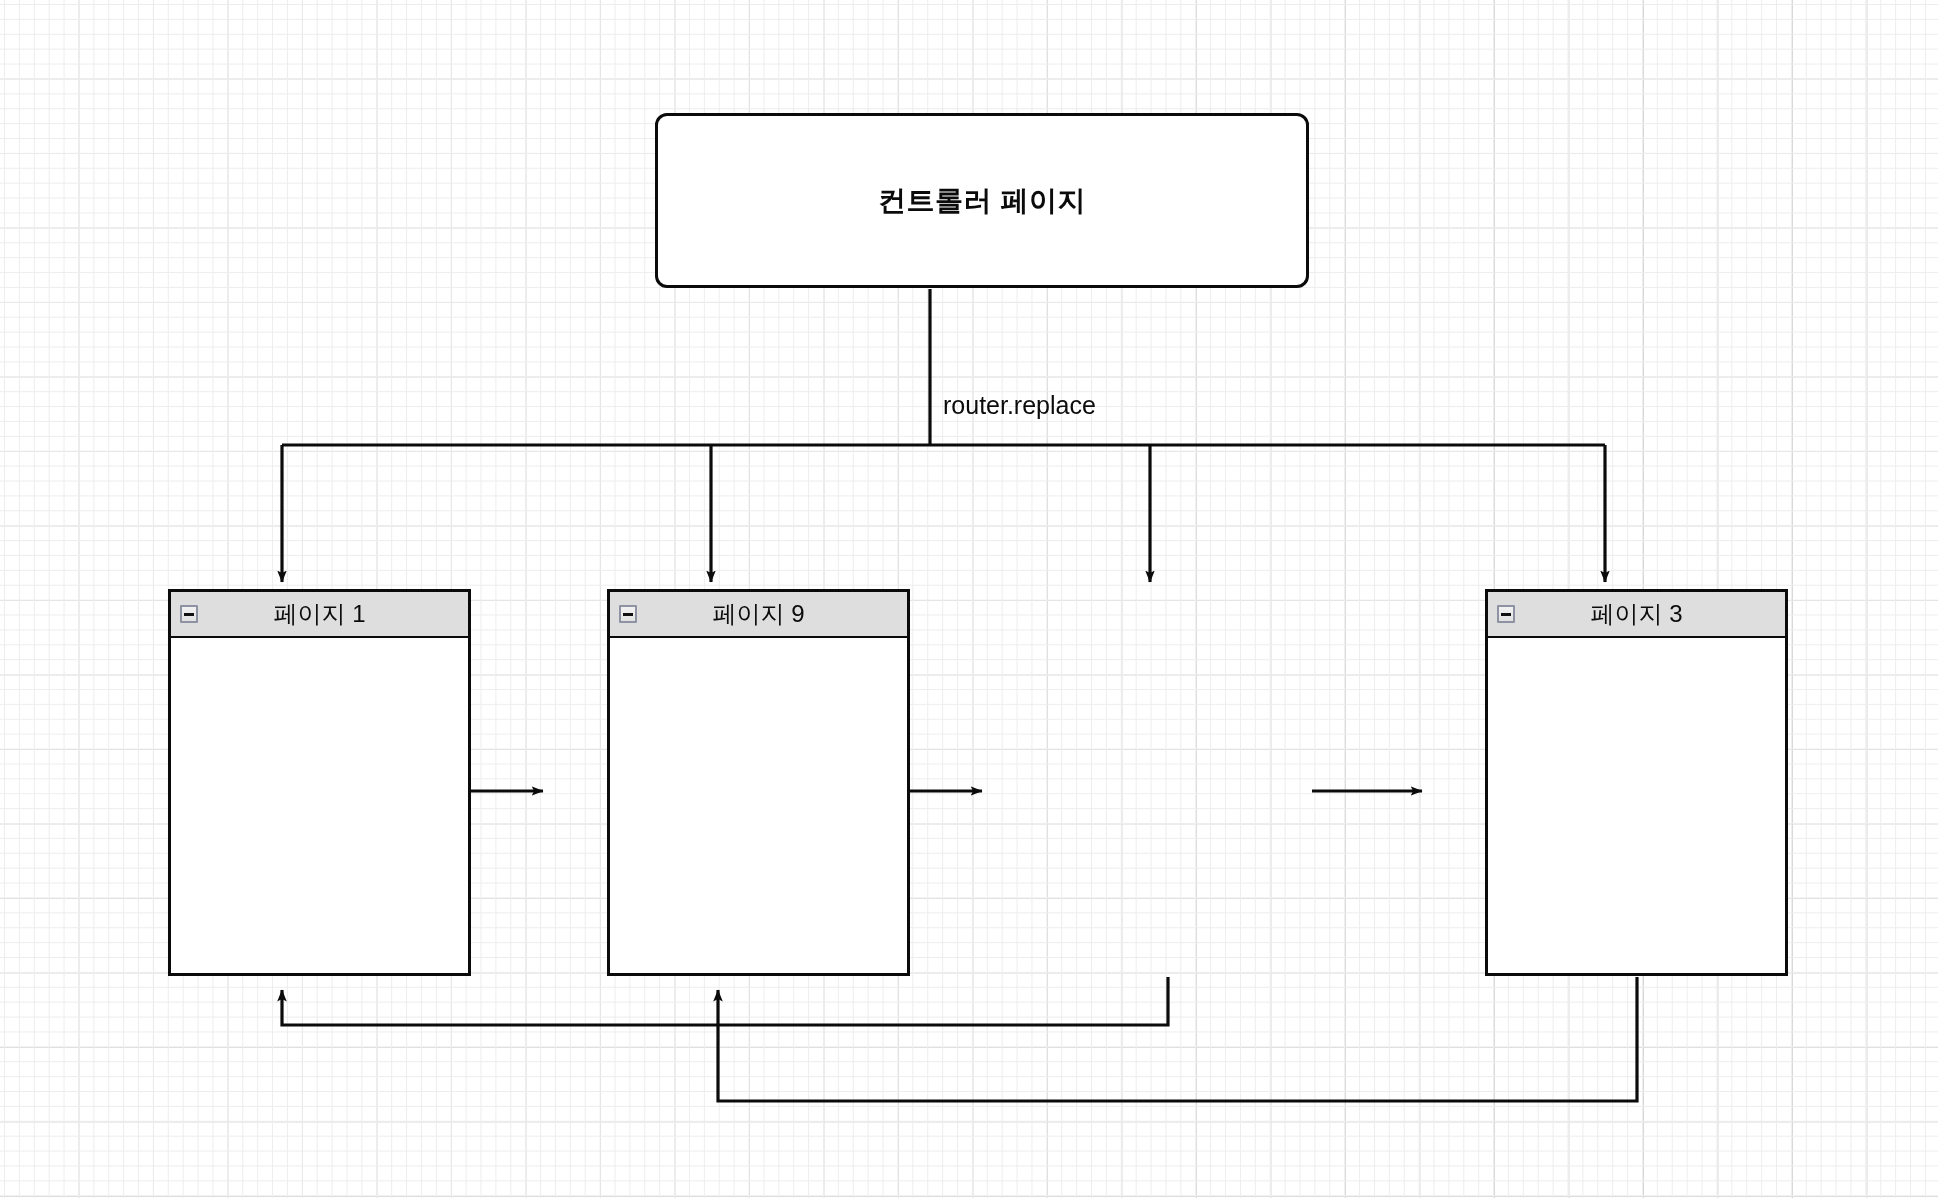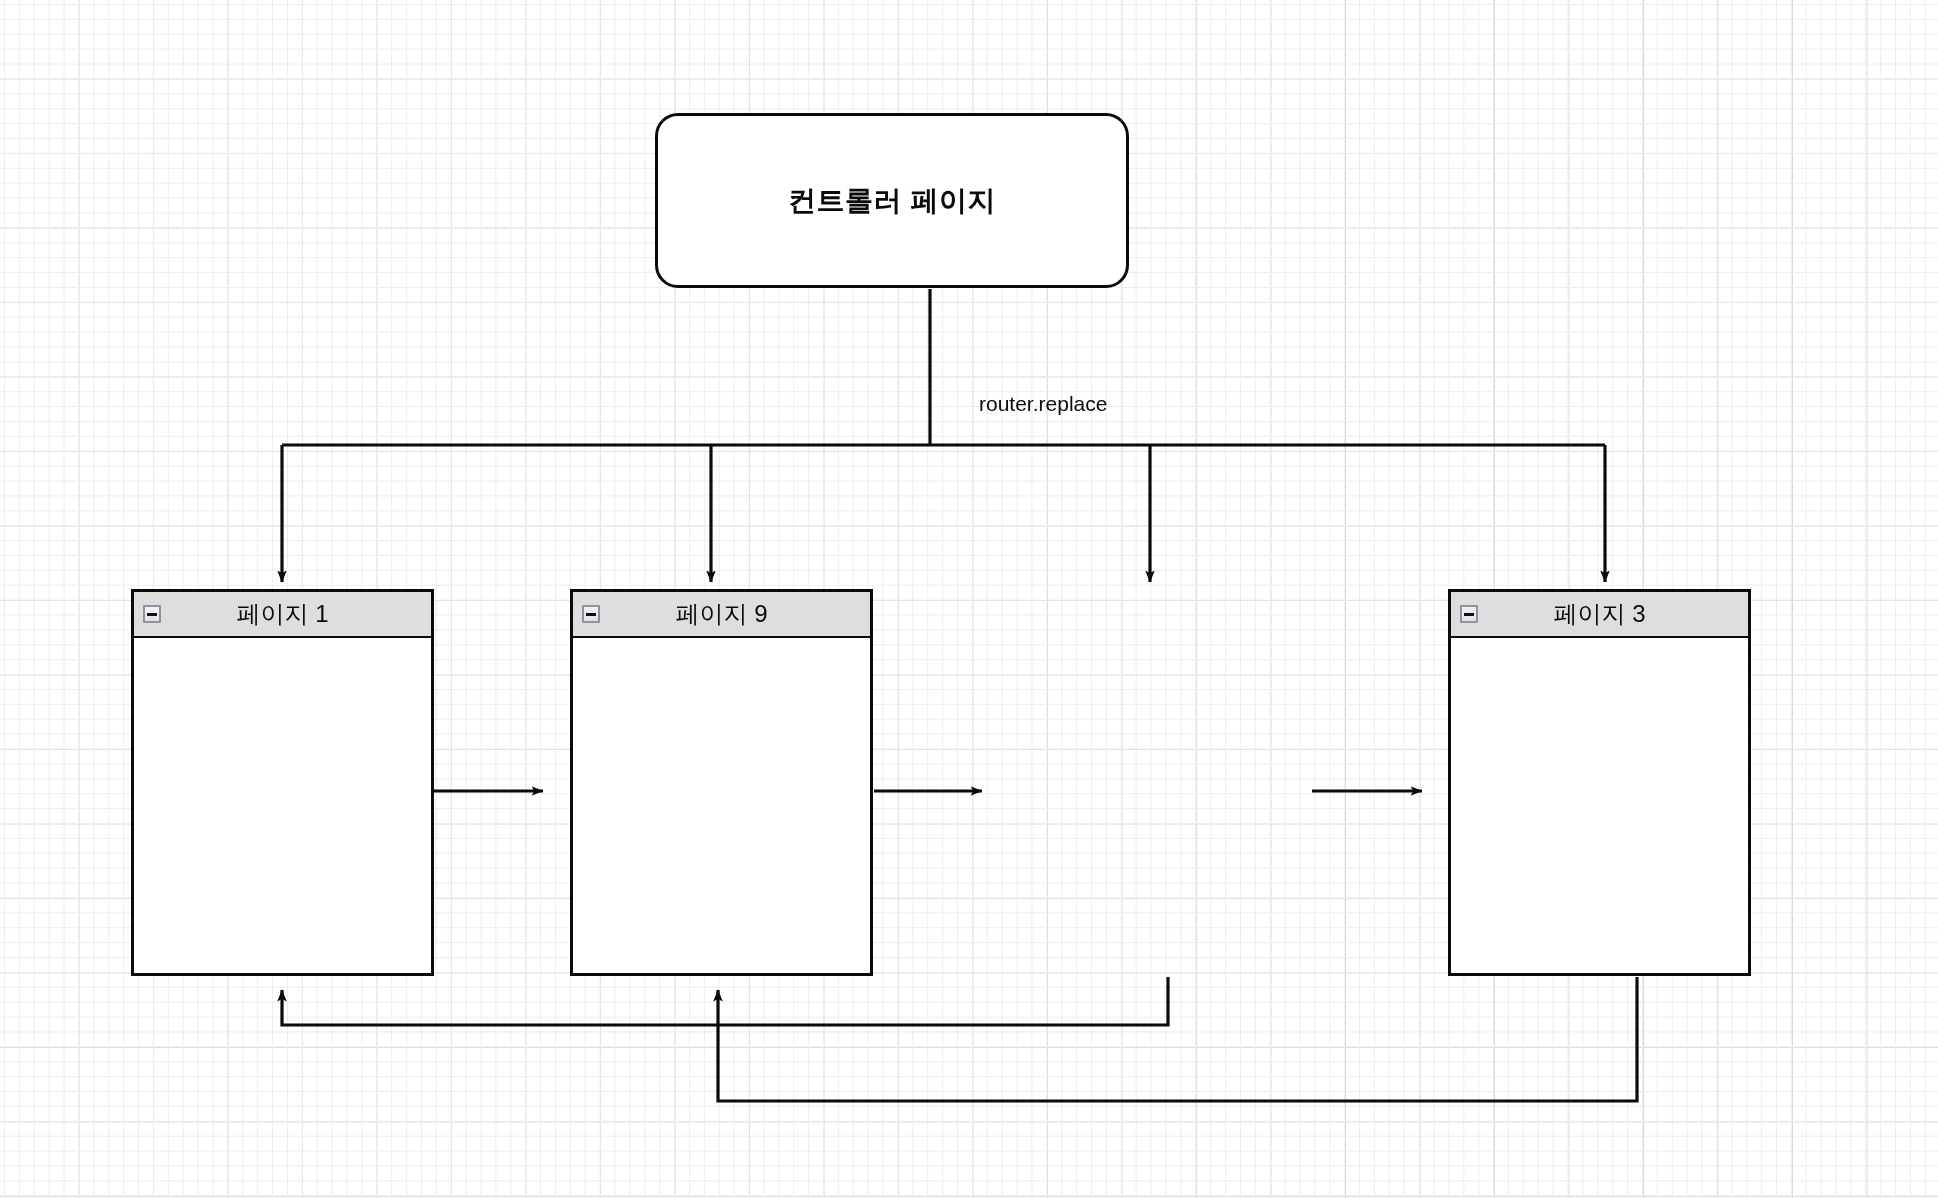--- a/index.html
+++ b/index.html
@@ -33,24 +33,24 @@
     width: 1938px;
     height: 1198px;
     pointer-events: none;
   }
 
   
   .controller-node {
     position: absolute;
     left: 655px;
     top: 113px;
-    width: 474px;
+    width: 654px;
     height: 175px;
     border: 3px solid #0b0b0b;
-    border-radius: 23px;
+    border-radius: 12px;
     background: #ffffff;
     display: flex;
     align-items: center;
     justify-content: center;
     box-sizing: border-box;
   }
   .controller-label {
     font-size: 28px;
     font-weight: bold;
     color: #0b0b0b;
@@ -59,20 +59,21 @@
   }
 
   
   .page-node {
     position: absolute;
     width: 303px;
     height: 387px;
     border: 3px solid #0b0b0b;
     background: #ffffff;
     box-sizing: border-box;
+    margin-left: 37px;
   }
   .page-header {
     position: relative;
     height: 46px;
     background: #dedede;
     border-bottom: 2px solid #0b0b0b;
     display: flex;
     align-items: center;
     justify-content: center;
     box-sizing: border-box;
@@ -105,26 +106,25 @@
     background: #111111;
   }
   .page-body {
     height: calc(100% - 46px);
     background: #ffffff;
   }
 
   
   .edge-label {
     position: absolute;
-    font-size: 21px;
+    font-size: 25px;
     color: #0b0b0b;
     background: transparent;
     white-space: nowrap;
     line-height: 1;
-    margin-left: 36px;
   }
   #label-router-replace {
     left: 943px;
     top: 393px;
   }
 </style>
 </head>
 <body>
 
 <div id="canvas">

